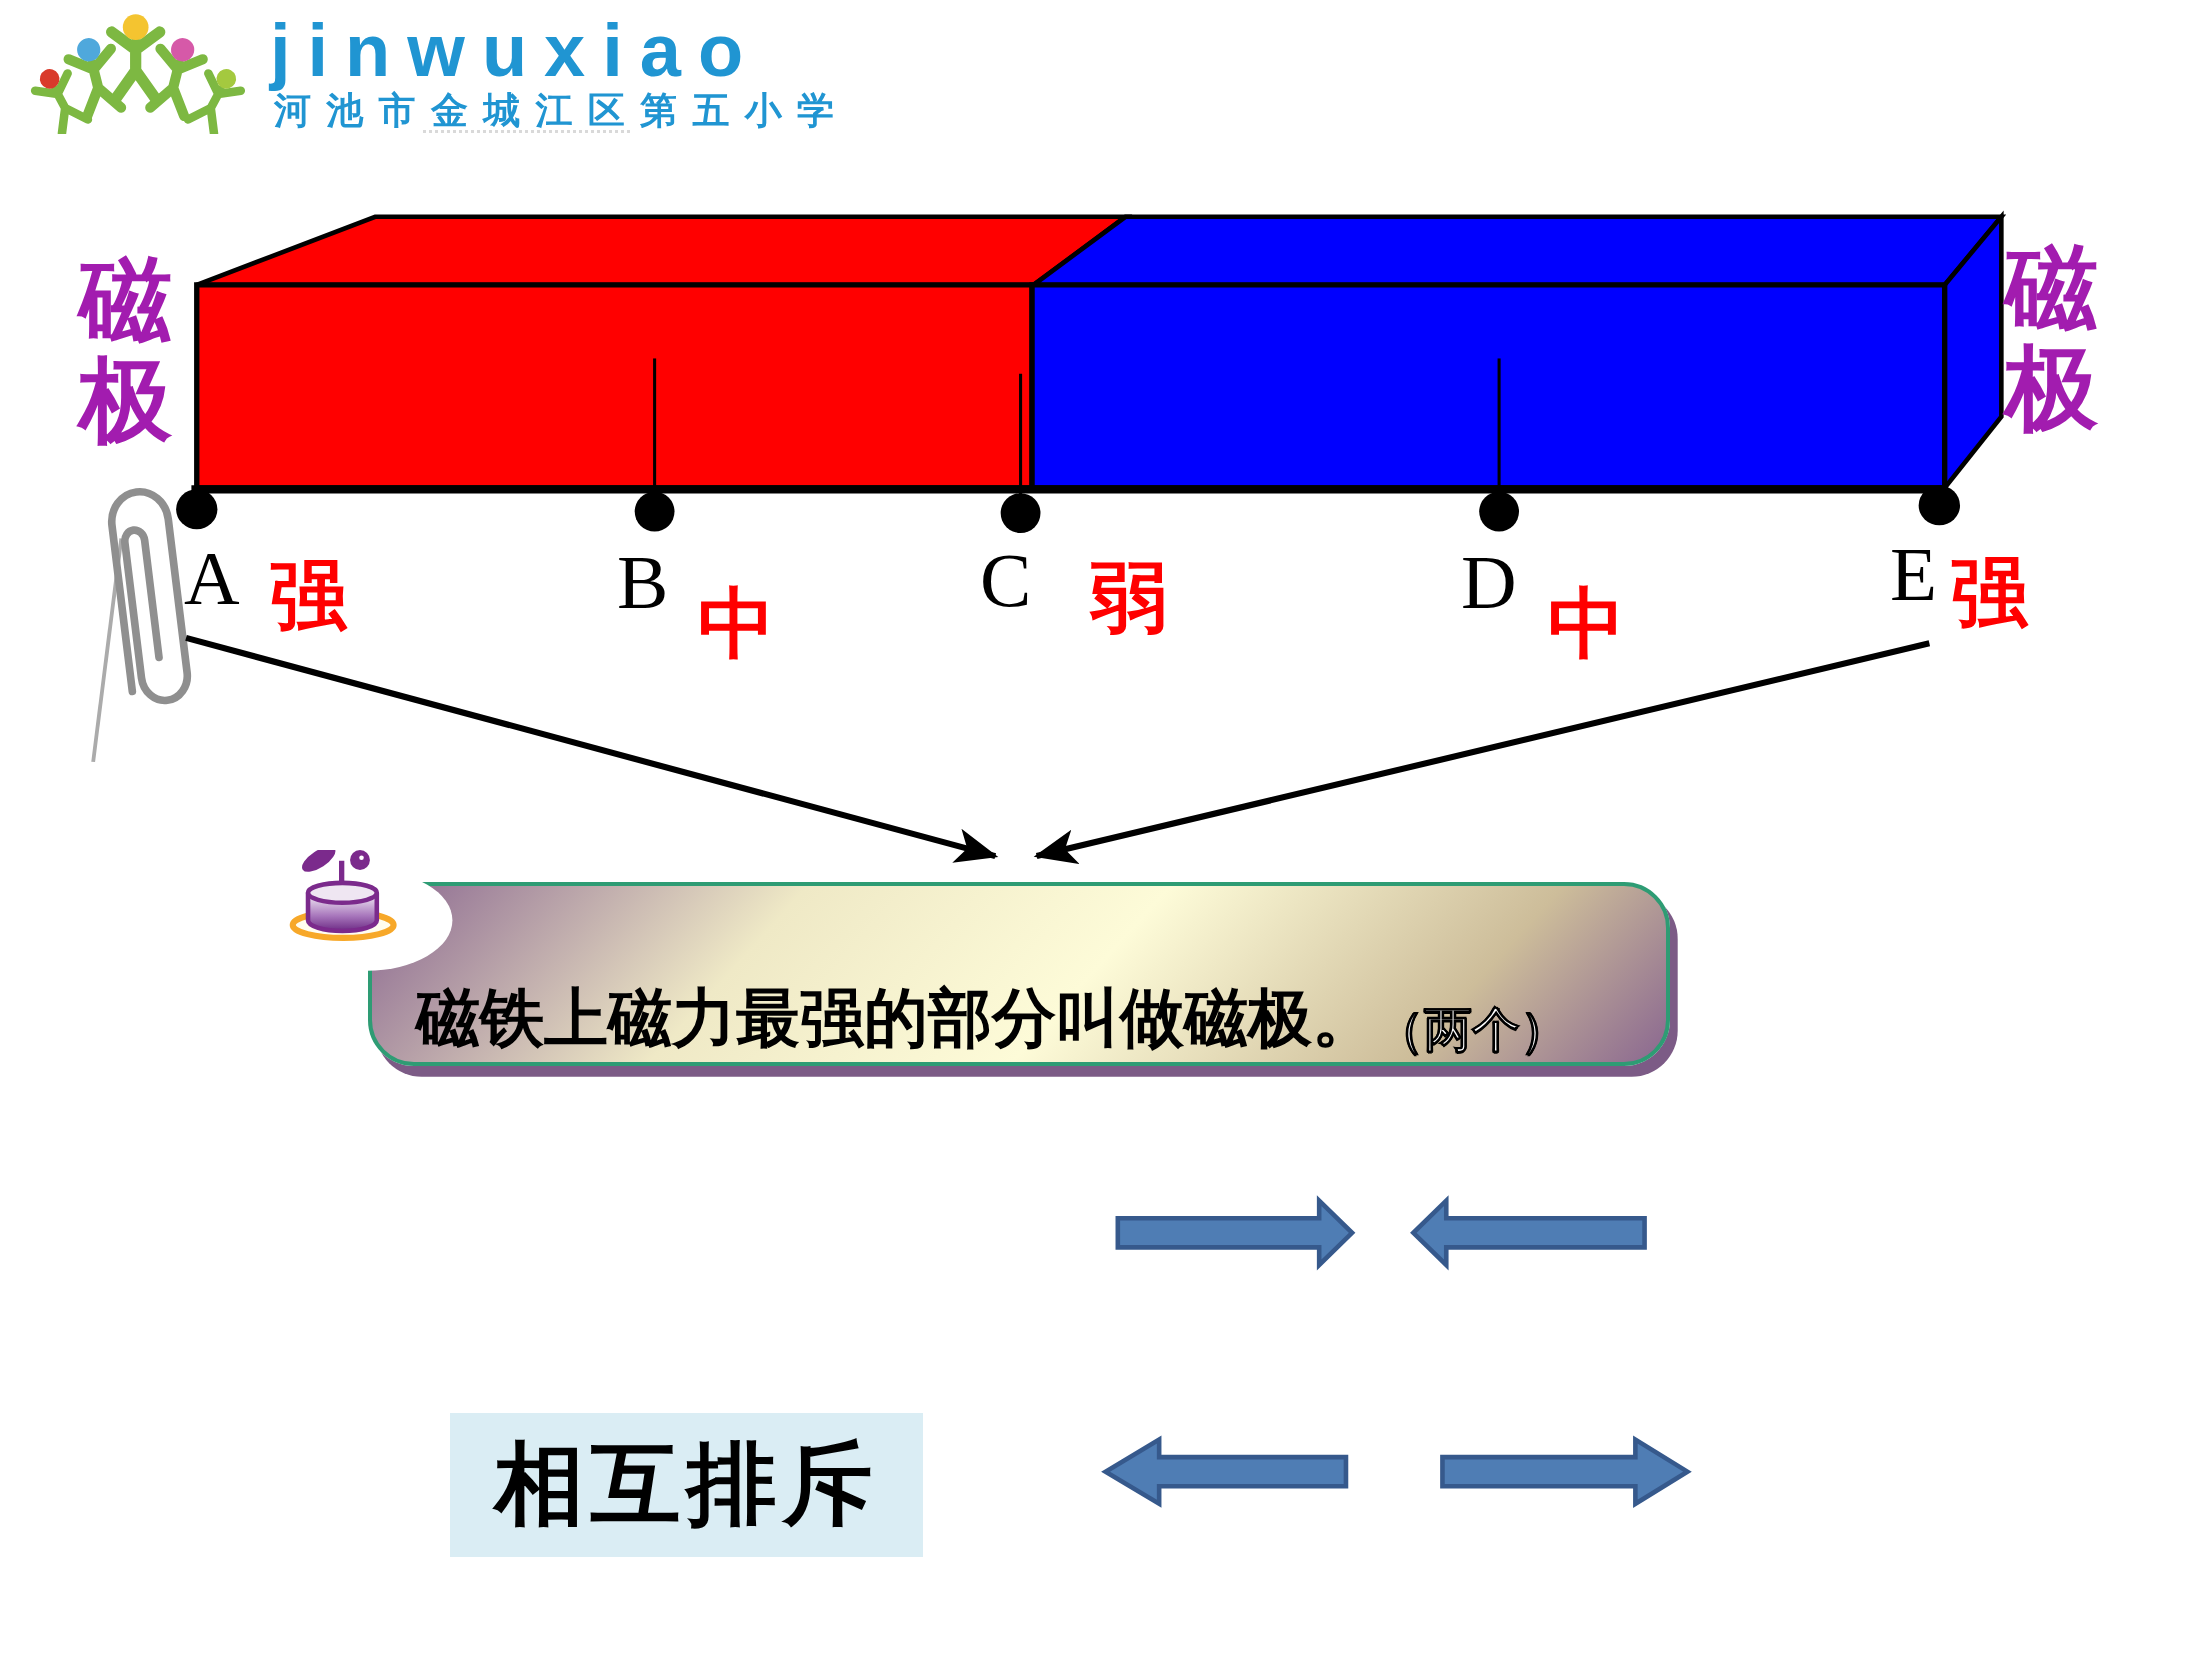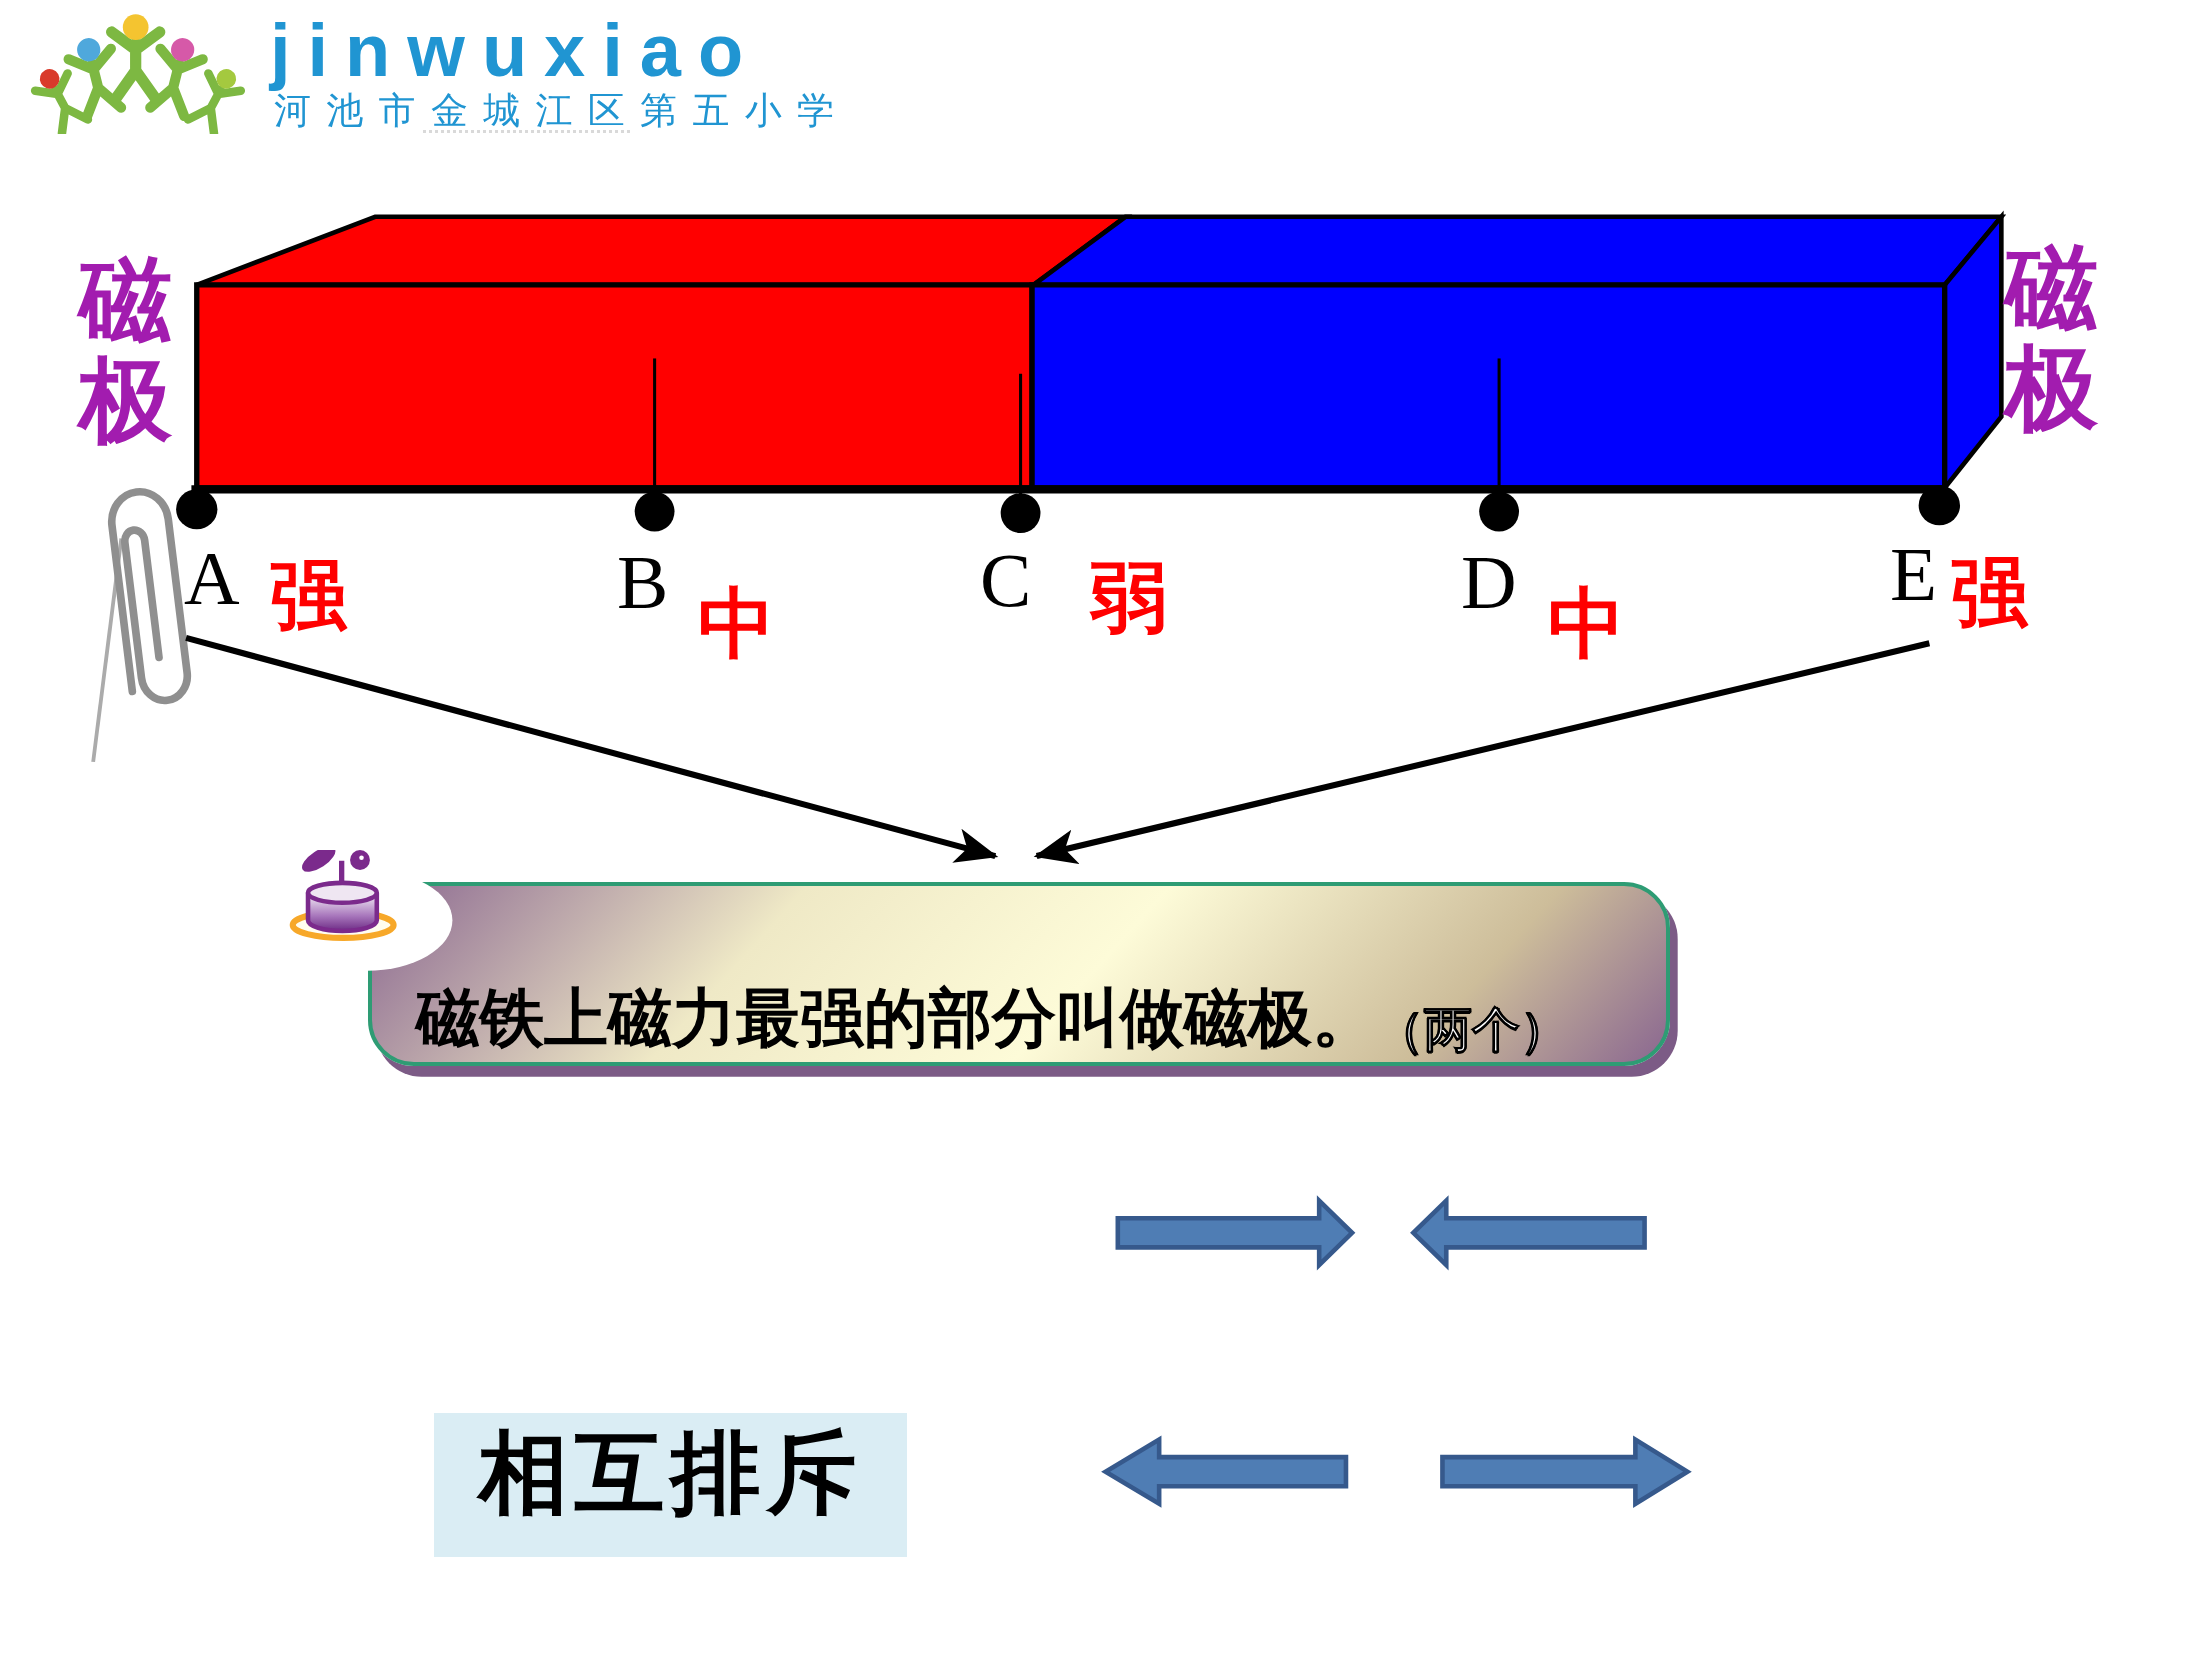--- a/index.html
+++ b/index.html
@@ -1,21 +1,21 @@
 <!DOCTYPE html>
 <html style="font-size:12.3px"><head>
 <meta charset="utf-8">
 <style>
   html,body{margin:0;padding:0;background:#ffffff;}
   .slide{position:relative;width:2205px;height:1654px;background:#ffffff;overflow:hidden;
          font-family:"Liberation Sans",sans-serif;padding-left:12px;}
   
   .brand-text{position:absolute;left:270px;top:7.7px;font-size:74px;font-weight:bold;
               letter-spacing:17px;color:#2095D2;font-family:"Liberation Sans",sans-serif;}
-  .school-text{position:absolute;left:274px;top:86px;font-size:37px;font-weight:normal;
+  .school-text{position:absolute;left:274px;top:86px;font-size:37px;font-weight:bold;
                letter-spacing:15.3px;color:#2095D2;}
   .watermark-dots{position:absolute;left:423px;top:125px;width:207px;height:4.6px;
                   border-bottom:3.8px dotted #d9d9d9;}
   
   .pole-label{position:absolute;width:101px;font-size:93px;font-weight:700;color:#a21caf;
               line-height:1.07;word-break:break-all;font-family:"Liberation Sans",sans-serif;}
   .pole-left{left:79px;top:251px;}
   .pole-right{left:2005px;top:239px;}
   .pt-letter{position:absolute;font-size:77px;color:#000;font-family:"Liberation Serif",serif;}
   .pt-strength{position:absolute;font-size:77px;font-weight:bold;color:#FF0000;
@@ -26,22 +26,22 @@
            background:linear-gradient(132deg,#8a6790 0%,#efe9c6 30%,#fdfbd8 55%,#cdbd9a 82%,#8a6790 100%);
            box-shadow:7.7px 10.7px 0 #7c5b86;
            display:flex;align-items:flex-end;white-space:nowrap;padding-left:44px;box-sizing:border-box;}
   .callout-main{font-size:64px;font-weight:bold;color:#000;font-family:"Liberation Sans",sans-serif;}
   .callout-suffix{font-size:48px;color:#ffffff;font-family:"Liberation Serif",serif;
                   -webkit-text-stroke:2.3px #000;
                   text-shadow:1.5px 0 #000,-1.5px 0 #000,0 1.5px #000,0 -1.5px #000;}
   
   .attract-box{position:absolute;left:475px;top:1161px;width:461px;height:142px;background:#C9C2DB;
                display:flex;align-items:center;justify-content:center;}
-  .repel-box{position:absolute;left:434px;top:1413px;width:473px;height:144px;background:#DAEDF4;
-             display:flex;align-items:flex-start;justify-content:center;}
+  .repel-box{position:absolute;left:450px;top:1413px;width:473px;height:144px;background:#DAEDF4;
+             display:flex;align-items:center;justify-content:center;}
   .interaction-label{font-size:90px;color:#000;letter-spacing:6.1px;font-weight:600;
                      font-family:"Liberation Serif",serif;}
   svg{position:absolute;left:0;top:0;}
 </style>
 </head>
 <body>
 
 <div class="slide">
 
   <svg width="2205" height="1654" viewBox="0 0 2880 2160">

